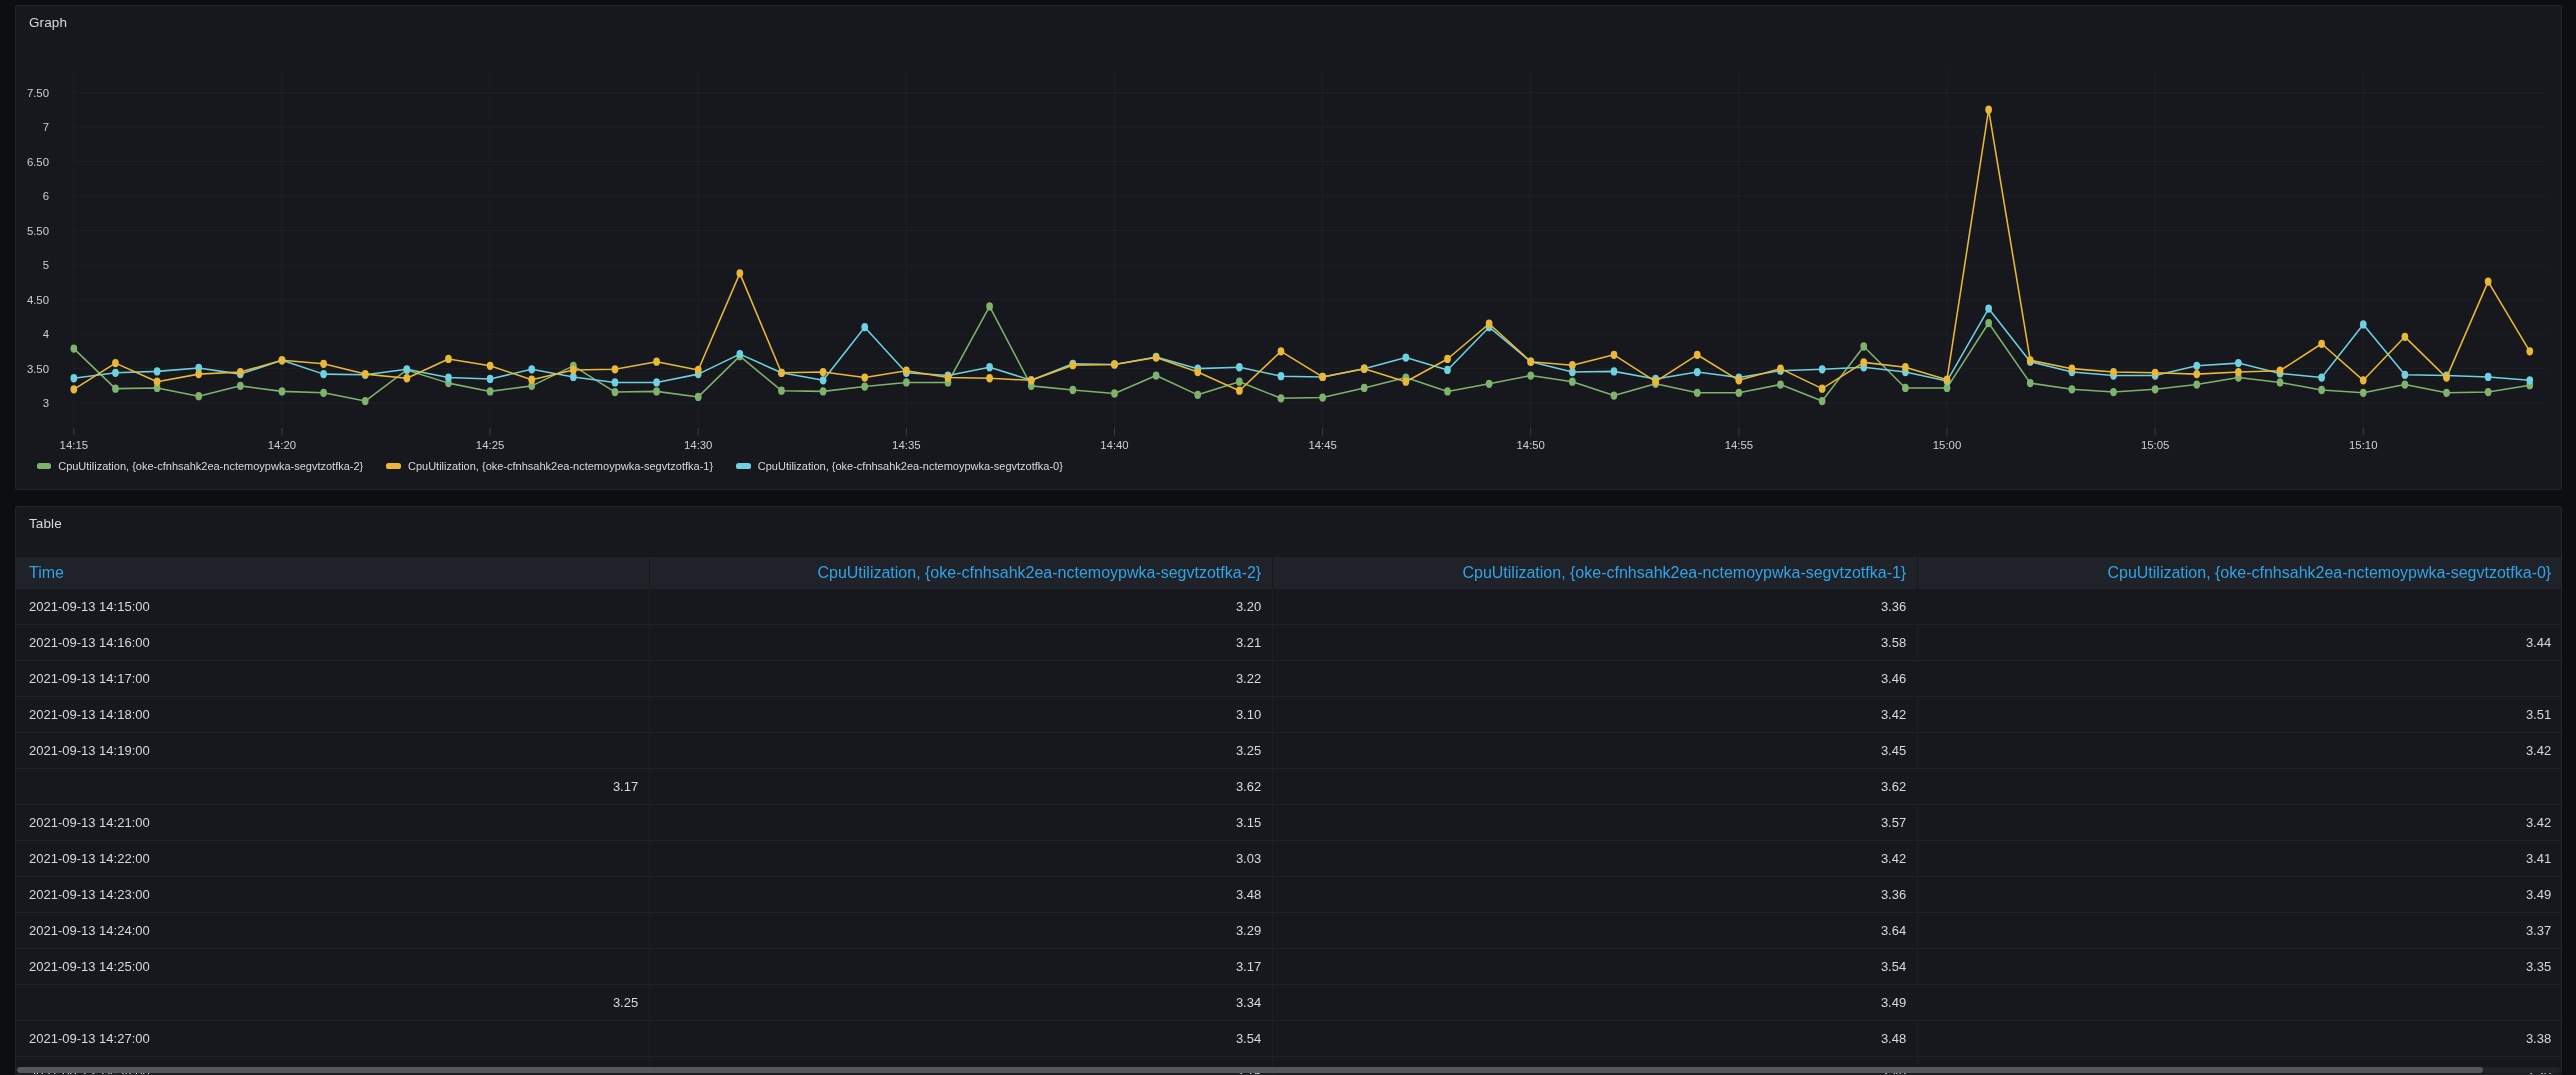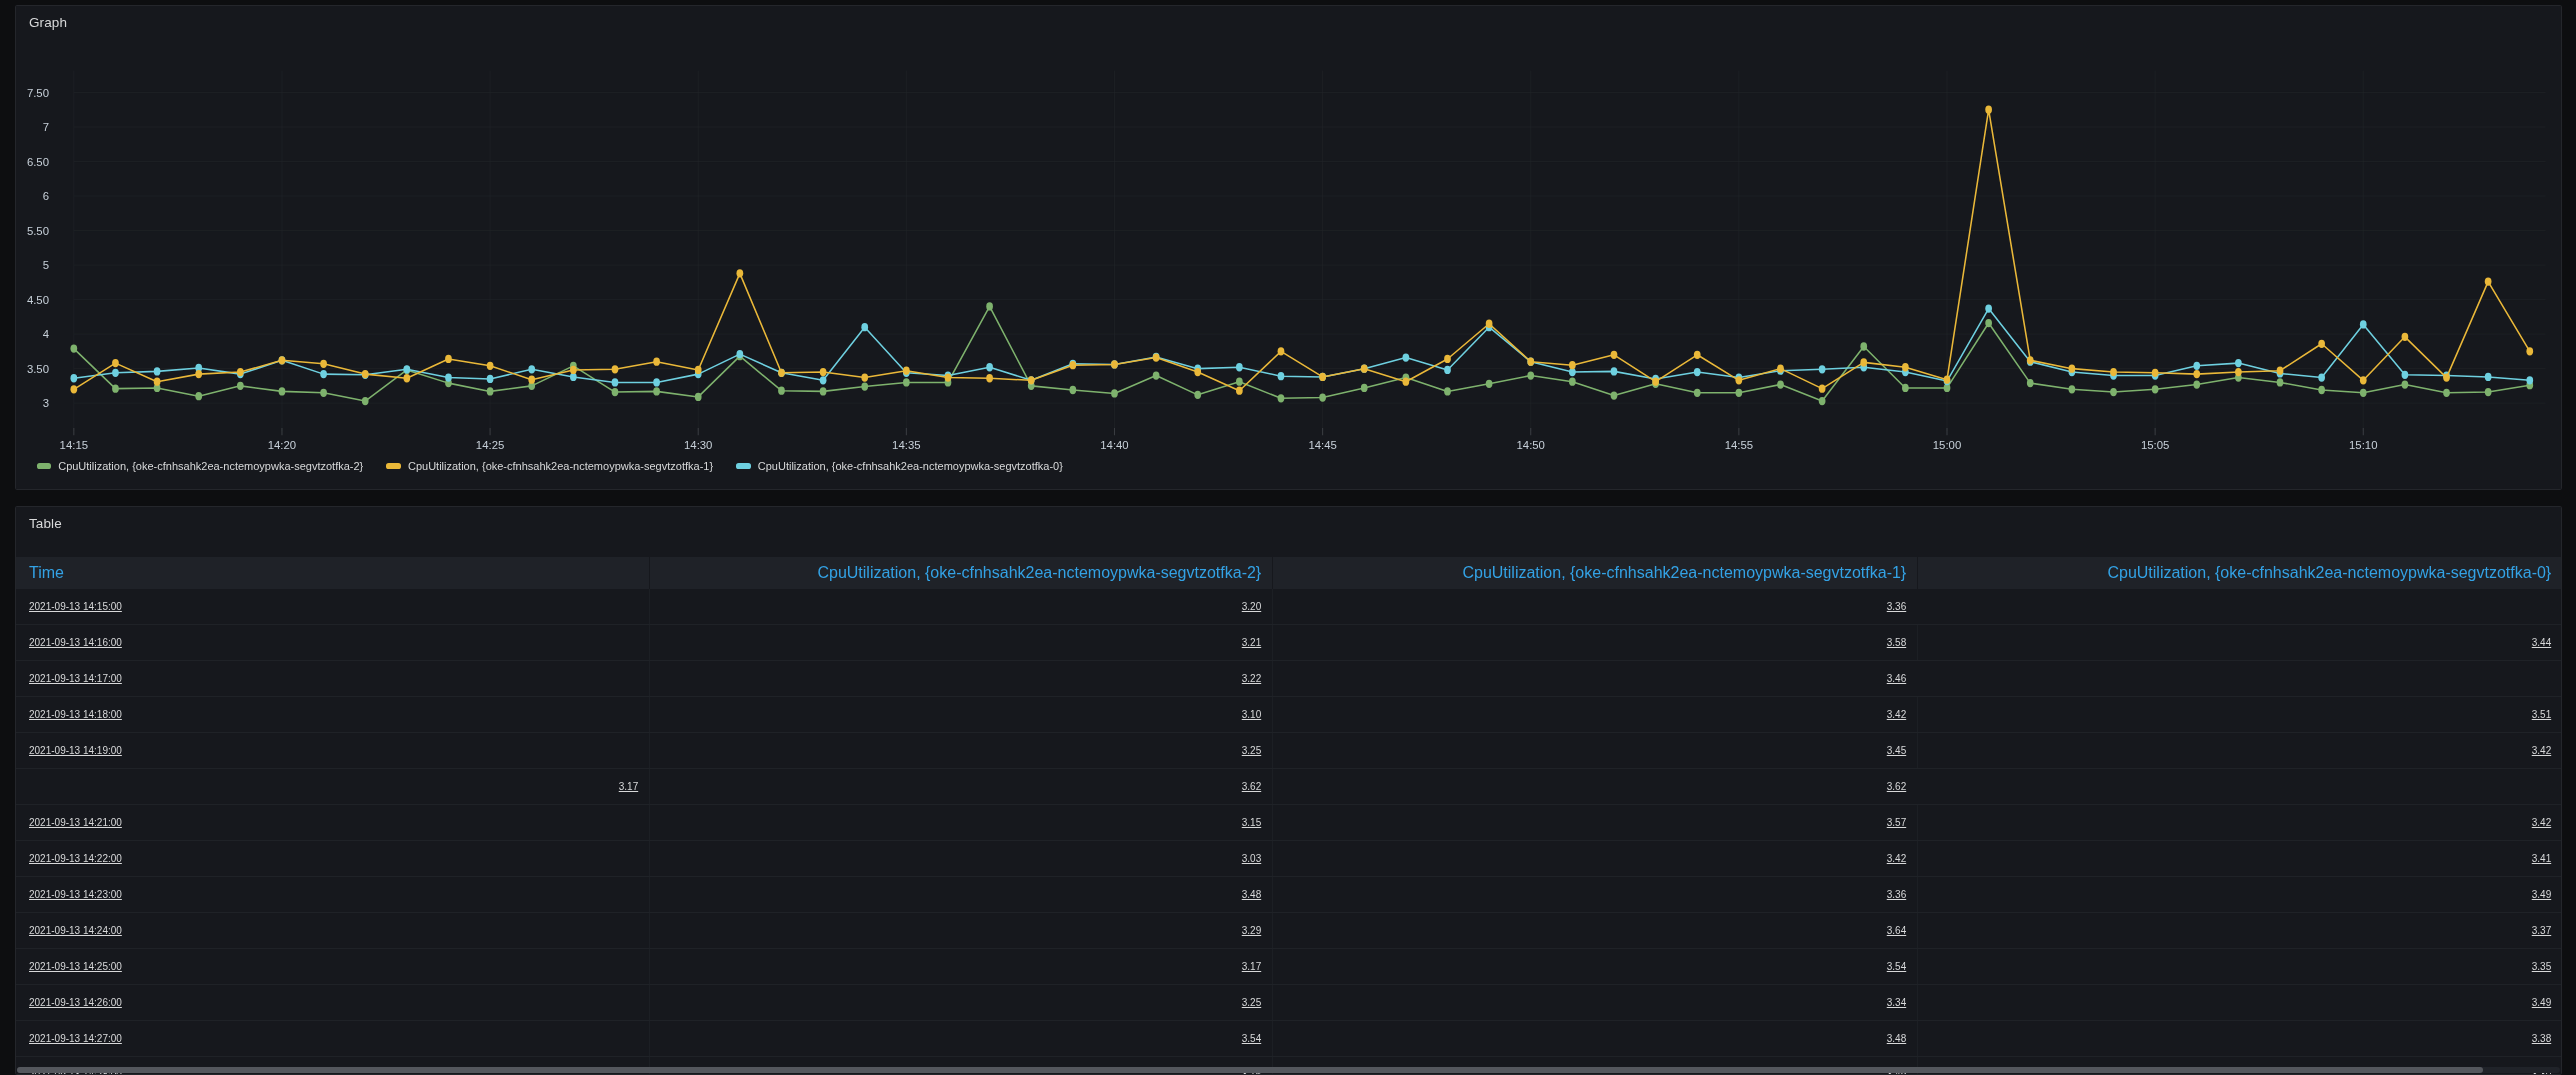--- a/index.html
+++ b/index.html
@@ -18,21 +18,21 @@
   .legend-label{font-size:11px;color:#d8d9da;white-space:nowrap;}
   
   .thead,.trow{display:grid;grid-template-columns:633px 623px 645px 645px;}
   .thead{position:absolute;left:0;top:50px;width:2545px;height:32px;background:#1f2228;z-index:2;}
   .th{display:flex;align-items:center;box-sizing:border-box;font-size:16px;color:#33a2e5;cursor:pointer;border-left:1px solid #16181d;overflow:hidden;white-space:nowrap;}
   .th:first-child{border-left:none;}
   .th.time{justify-content:flex-start;padding-left:13.5px;}
   .th.val{justify-content:flex-end;padding-right:10.3px;}
   .tbody{position:absolute;left:0;top:82px;width:2545px;bottom:0;overflow:hidden;}
   .trow{height:36px;box-sizing:border-box;border-bottom:0.5px solid #1f2227;}
-  .td{display:flex;align-items:center;box-sizing:border-box;font-size:10px;color:#d8d9da;border-left:0.5px solid #1c1f24;overflow:hidden;white-space:nowrap;text-decoration:underline;}
+  .td{display:flex;align-items:center;box-sizing:border-box;font-size:13px;color:#d8d9da;border-left:0.5px solid #1c1f24;overflow:hidden;white-space:nowrap;}
   .td:first-child{border-left:none;}
   .td.time{justify-content:flex-start;padding-left:13.5px;}
   .td.val{justify-content:flex-end;padding-right:10.3px;}
   
   .hscroll{position:absolute;left:1px;right:1px;bottom:1px;height:5.7px;background:#202329;border-radius:3.1px;z-index:4;}
   .hscroll .thumb{position:absolute;left:0;top:0;height:5.7px;width:97%;background:#54575d;border-radius:3.1px;}
 </style>
 </head>
 <body>
 
@@ -365,21 +365,20 @@
           <div class="td val">3.64</div>
           <div class="td val">3.37</div>
         </div>
         <div class="trow">
           <div class="td time">2021-09-13 14:25:00</div>
           <div class="td val">3.17</div>
           <div class="td val">3.54</div>
           <div class="td val">3.35</div>
         </div>
         <div class="trow">
-          <div class="td time">2021-09-13 14:26:00</div>
           <div class="td val">3.25</div>
           <div class="td val">3.34</div>
           <div class="td val">3.49</div>
         </div>
         <div class="trow">
           <div class="td time">2021-09-13 14:27:00</div>
           <div class="td val">3.54</div>
           <div class="td val">3.48</div>
           <div class="td val">3.38</div>
         </div>

